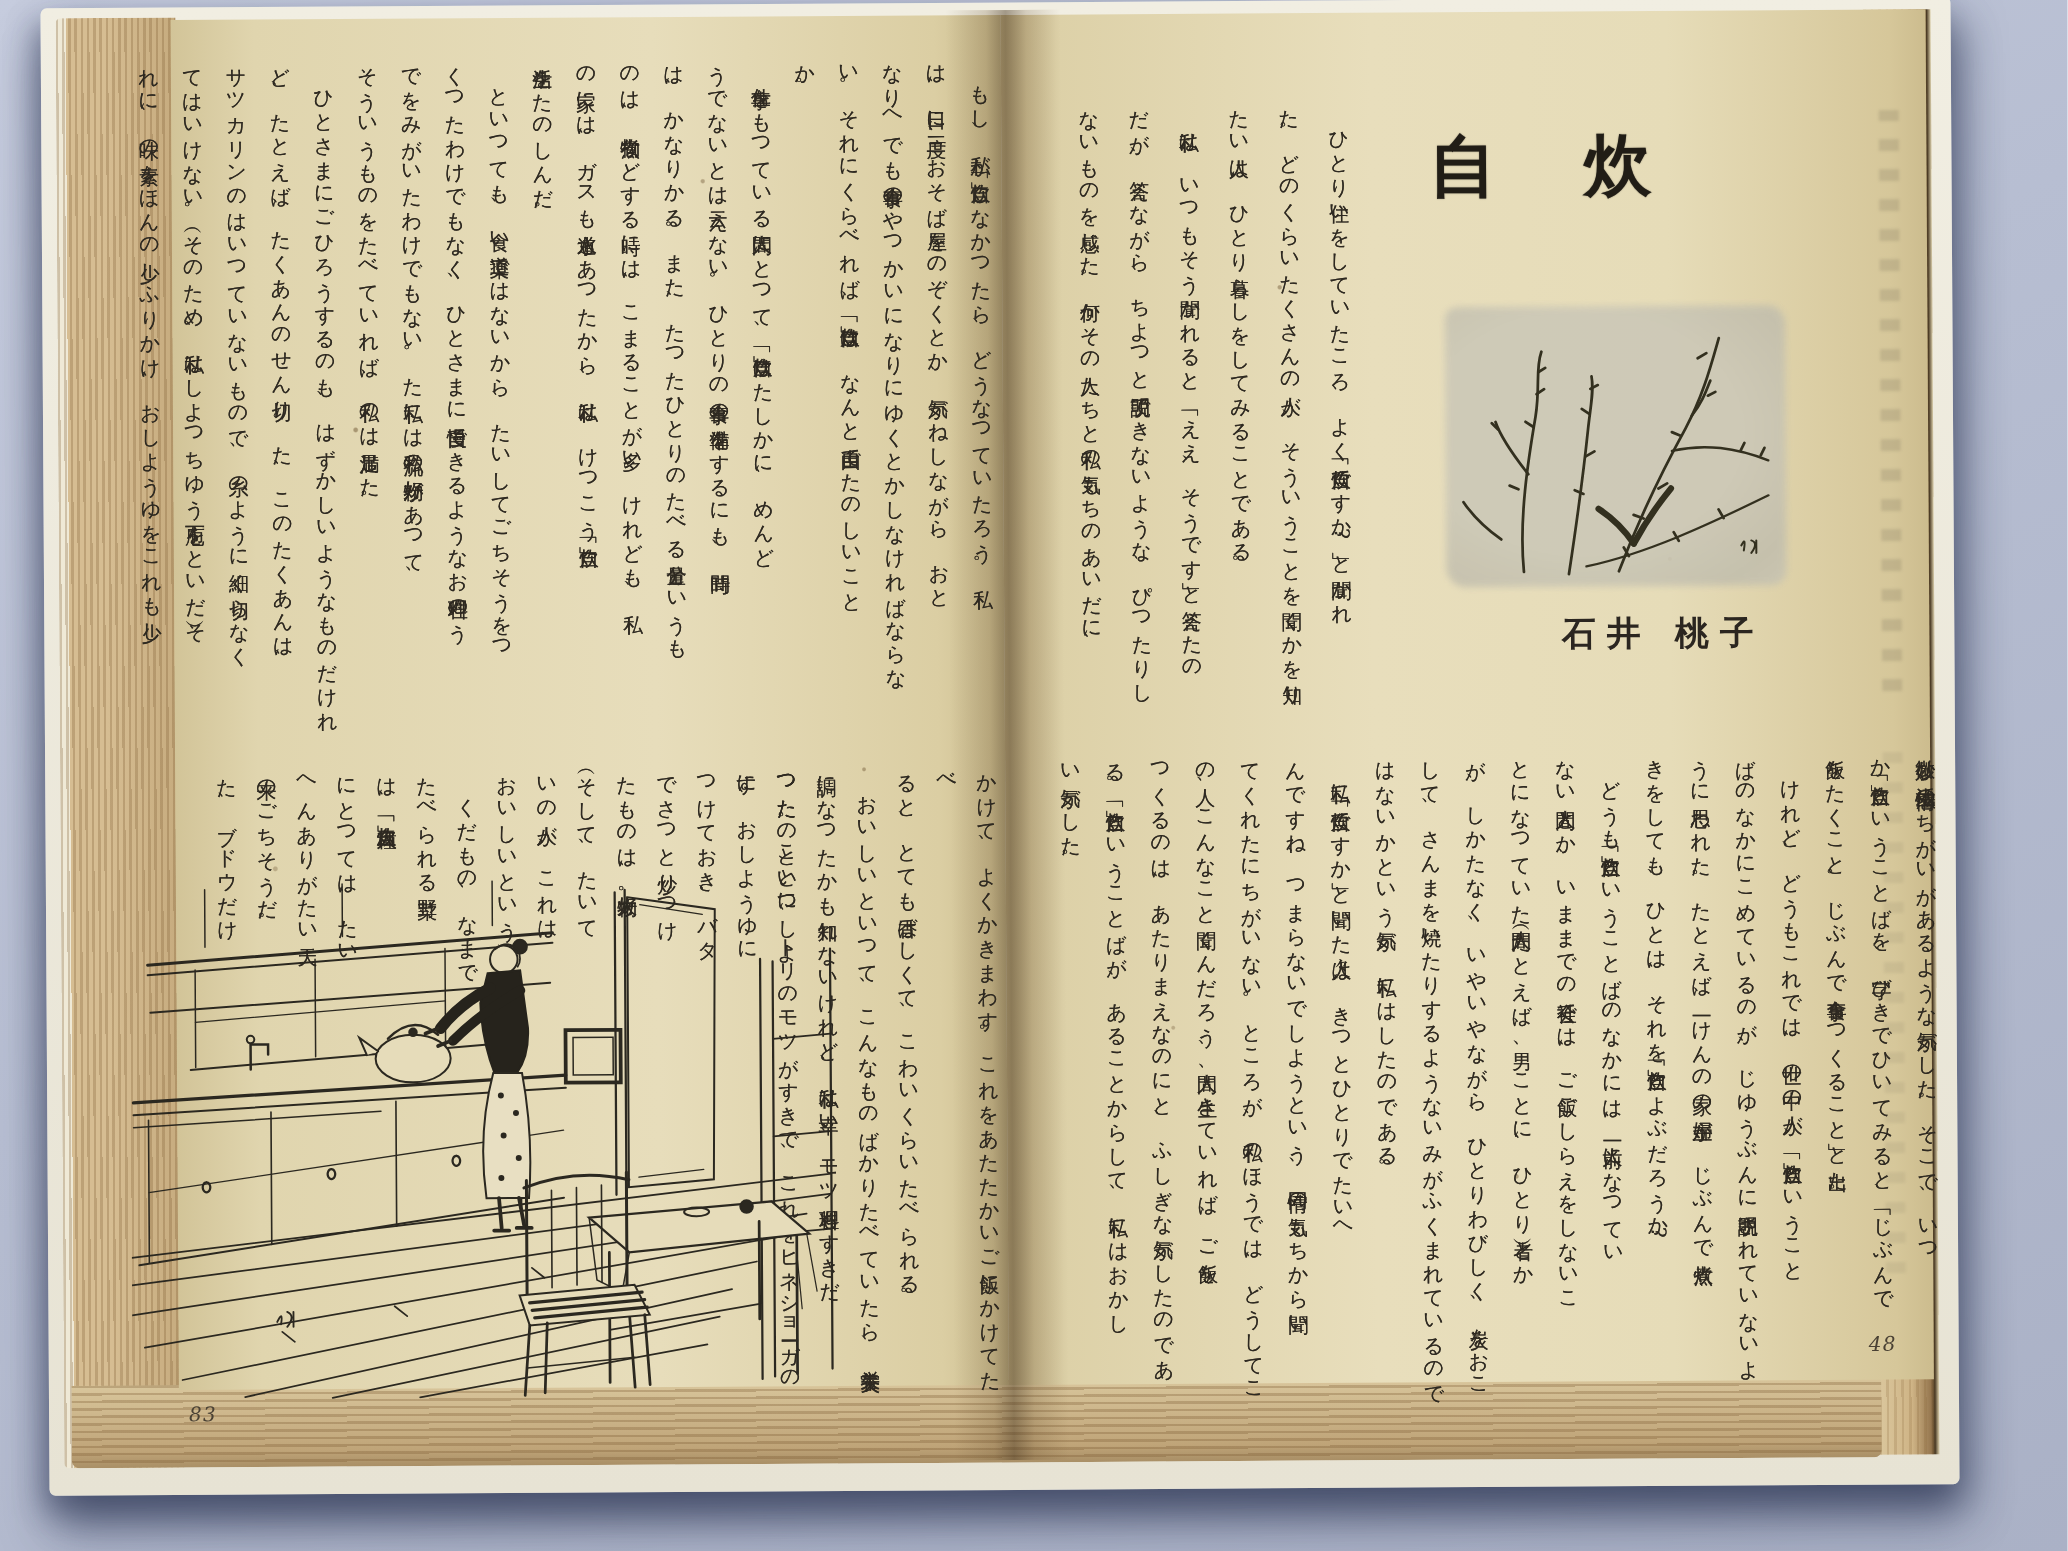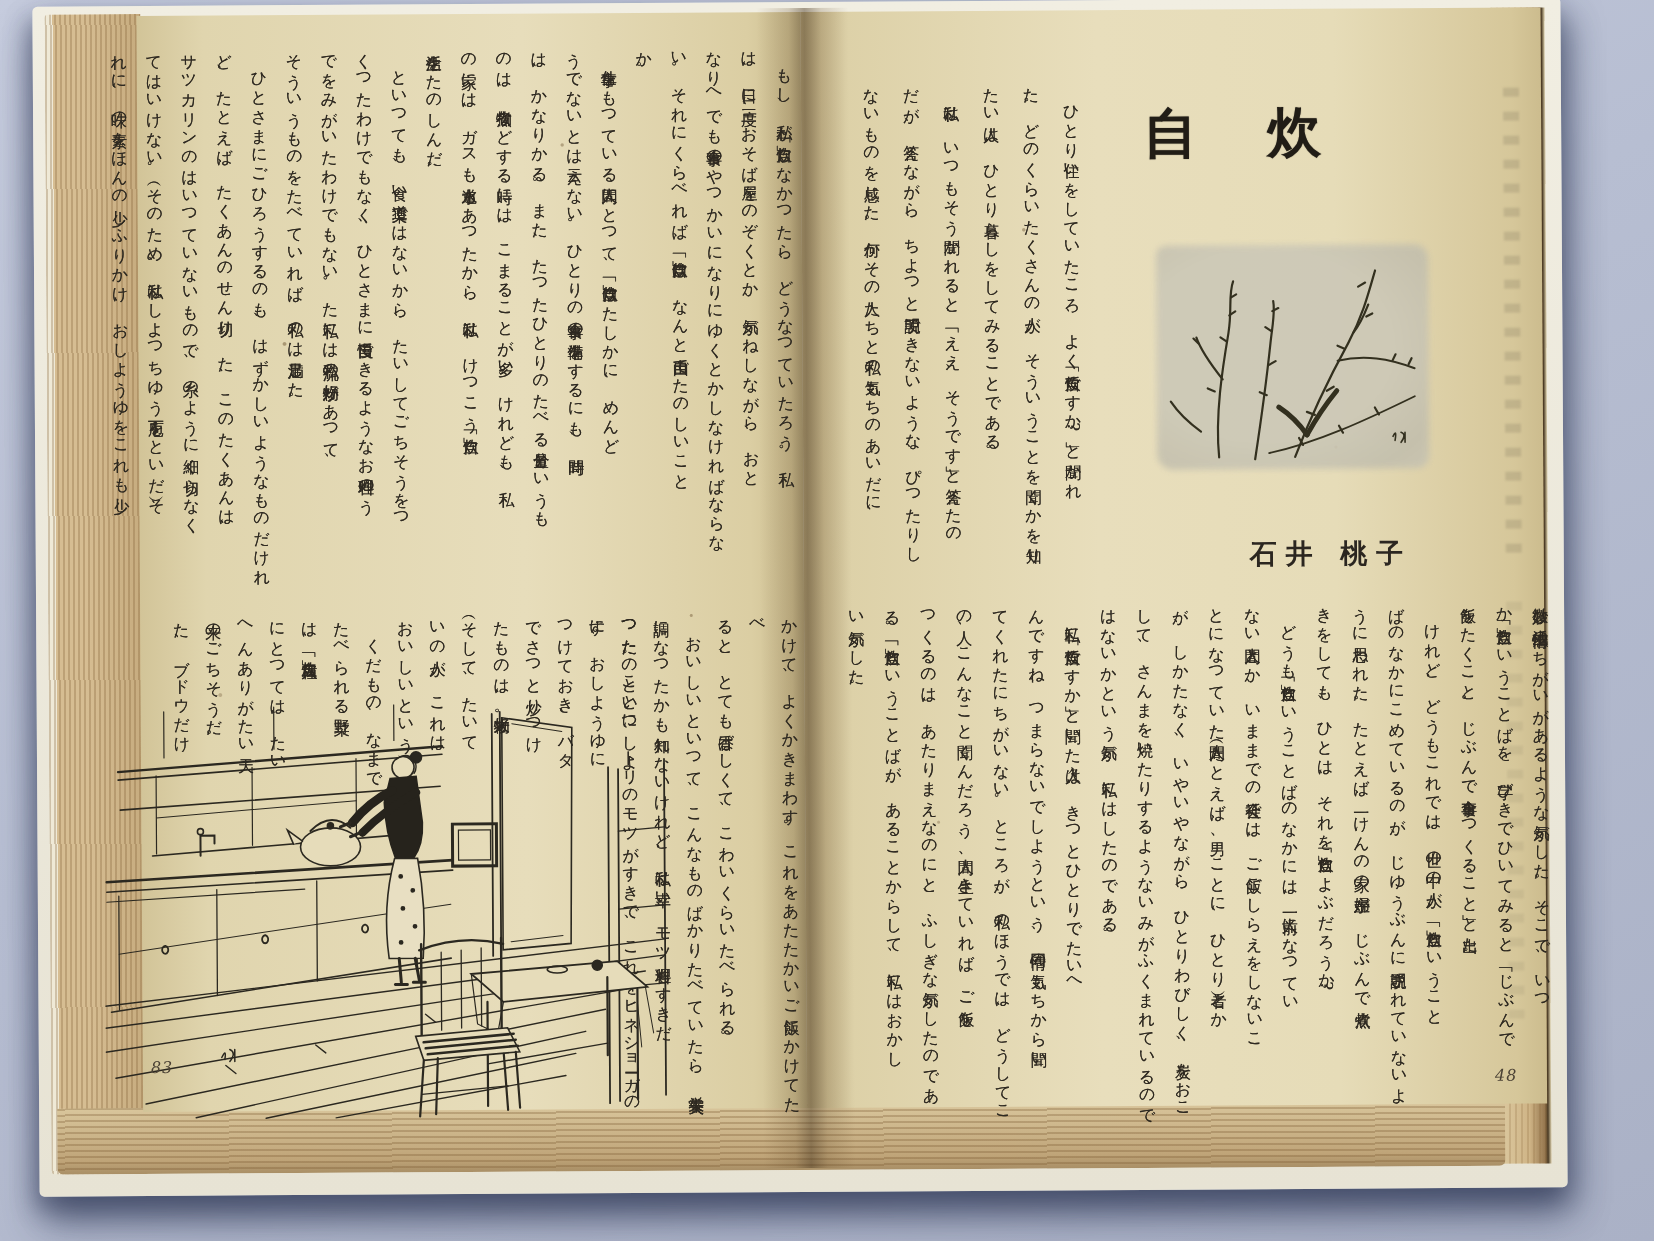--- a/index.html
+++ b/index.html
@@ -69,24 +69,24 @@
   .lt-dan{left:63px;top:34px;width:700px;height:566px;--pitch:35px;}
   .lb-dan-full{left:603px;top:602px;width:160px;height:506px;--pitch:32px;}
   .lb-dan-short{left:123px;top:602px;width:480px;height:178px;--pitch:32px;}
   .article-title{
     position:absolute;left:1104px;top:94px;color:#211d16;
     font-size:54px;font-weight:700;letter-spacing:70px;white-space:nowrap;
     text-shadow:0 0 1px rgba(33,29,22,.7);
   }
   .article-author{
     position:absolute;left:1208px;top:486px;color:#2b2620;
-    font-size:27px;font-weight:600;letter-spacing:9px;white-space:nowrap;margin-top:47px;
+    font-size:27px;font-weight:600;letter-spacing:9px;white-space:nowrap;
   }
   .page-num{position:absolute;font-size:16px;font-style:italic;color:#4a4134;letter-spacing:1px;}
-  .pn-left{left:106px;top:1048px;font-style:italic;}
+  .pn-left{left:106px;top:1112px;font-style:italic;}
   .pn-right{left:1450px;top:1064px;}
   .twig-wash{
     position:absolute;left:1116px;top:242px;width:272px;height:224px;
     background:radial-gradient(ellipse at 40% 45%,#ccc8b7 0 55%,#c3bfad 85%,#c8c4b2 100%);
     border-radius:10px 14px 12px 16px;
     filter:blur(3px);opacity:.9;
   }
   .twig-svg{position:absolute;left:1116px;top:242px;}
   .kitchen-svg{position:absolute;left:61px;top:696px;}
   .bleed{

